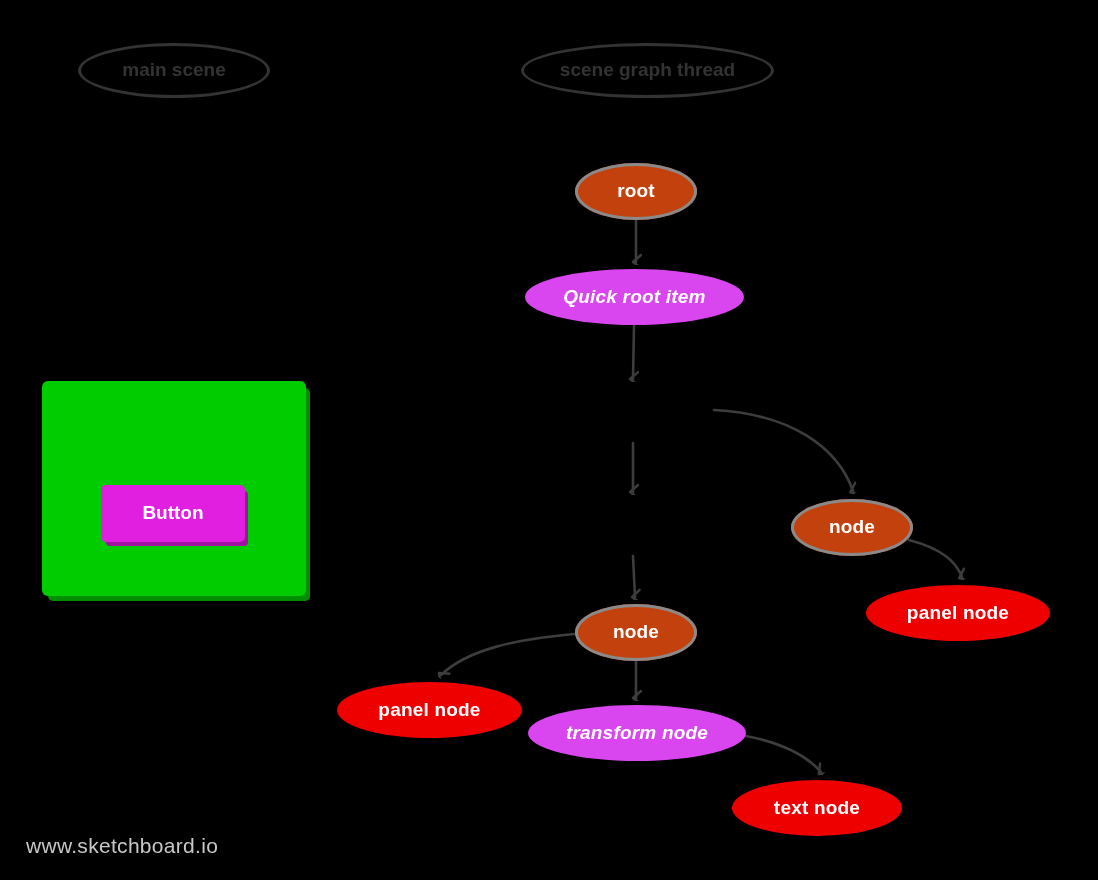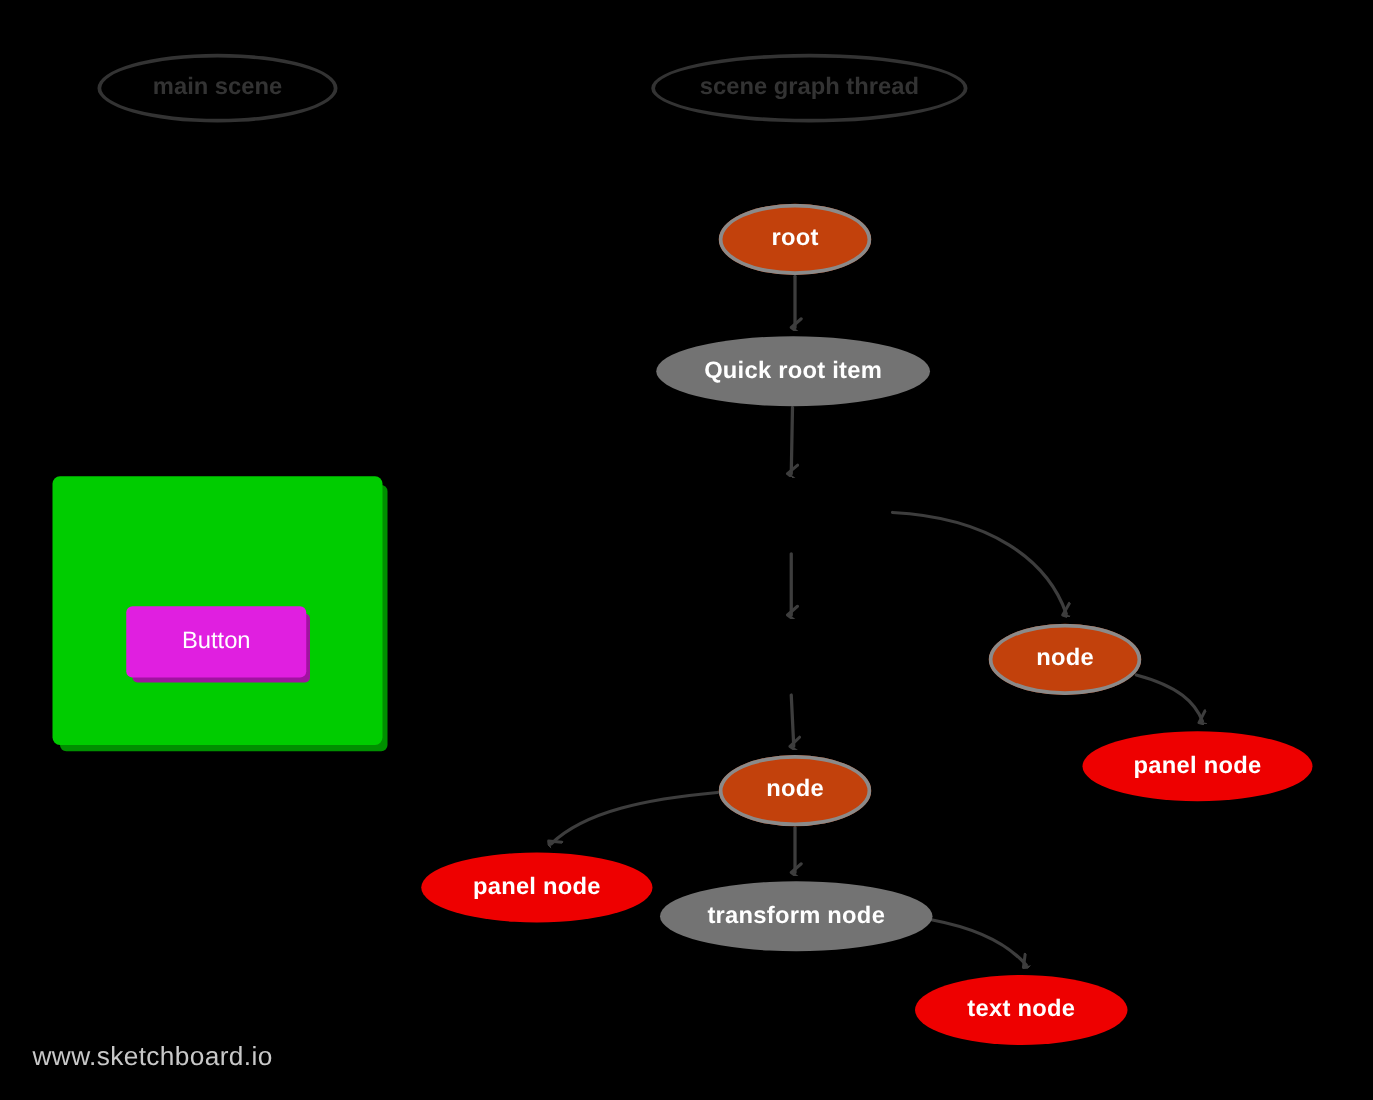--- a/index.html
+++ b/index.html
@@ -50,21 +50,22 @@
     color: #333333;
     font-weight: bold;
     font-size: 19px;
     white-space: nowrap;
   }
   .gray-node {
     background: #c2410c;
     box-shadow: 0 0 0 3px #8a8a8a inset;
   }
   .blue-node {
-    background: #737373;
+    background: #d946ef;
+    font-style: italic;
   }
   .red-node {
     background: #ee0000;
   }
   .green-box {
     background: #00cc00;
     border-radius: 6px;
     box-shadow: 5px 6px 0 -1px #008f00;
     align-items: center;
     padding-top: 24px;
@@ -74,21 +75,21 @@
     font-weight: bold;
     font-size: 19px;
   }
   .magenta-button {
     background: #e01fe0;
     border-radius: 5px;
     box-shadow: 4px 5px 0 -1px #a013a0;
   }
   .magenta-button-label {
     color: #ffffff;
-    font-weight: normal;
+    font-weight: bold;
     font-size: 19px;
   }
   .watermark {
     position: absolute;
     left: 26px;
     top: 834px;
     color: #c8c8c8;
     font-size: 21px;
     letter-spacing: 0.3px;
     white-space: nowrap;

